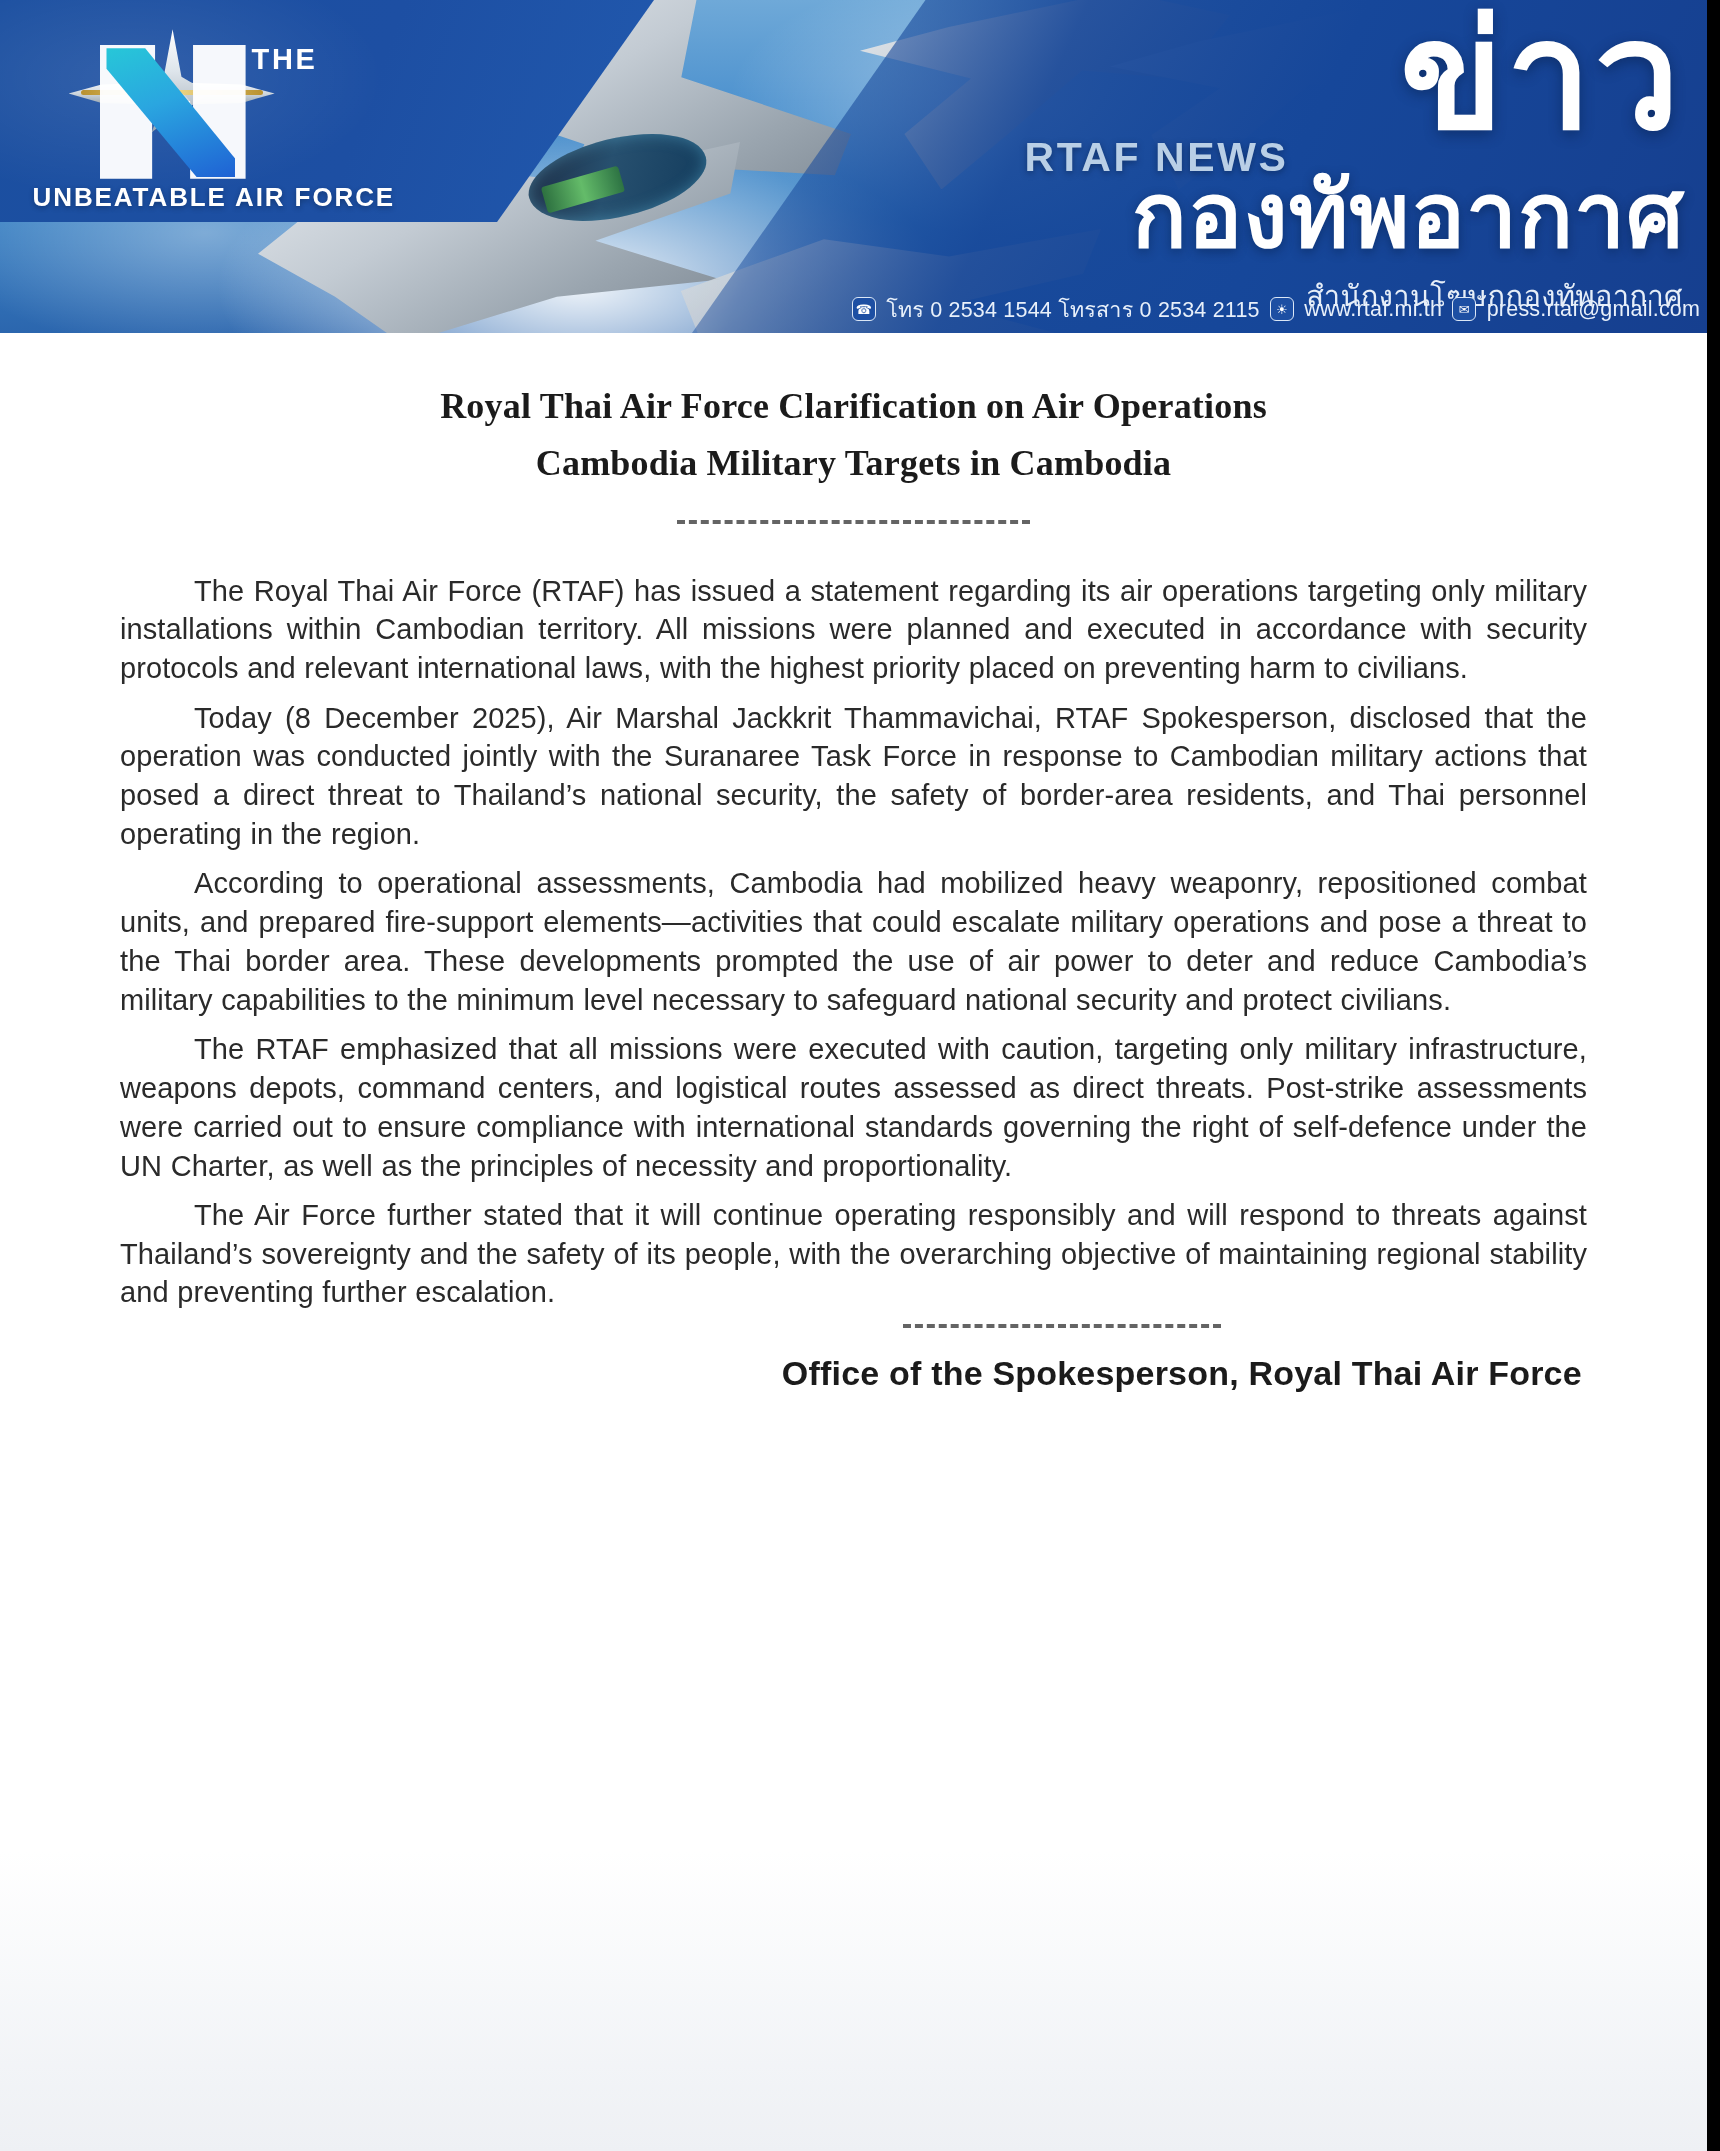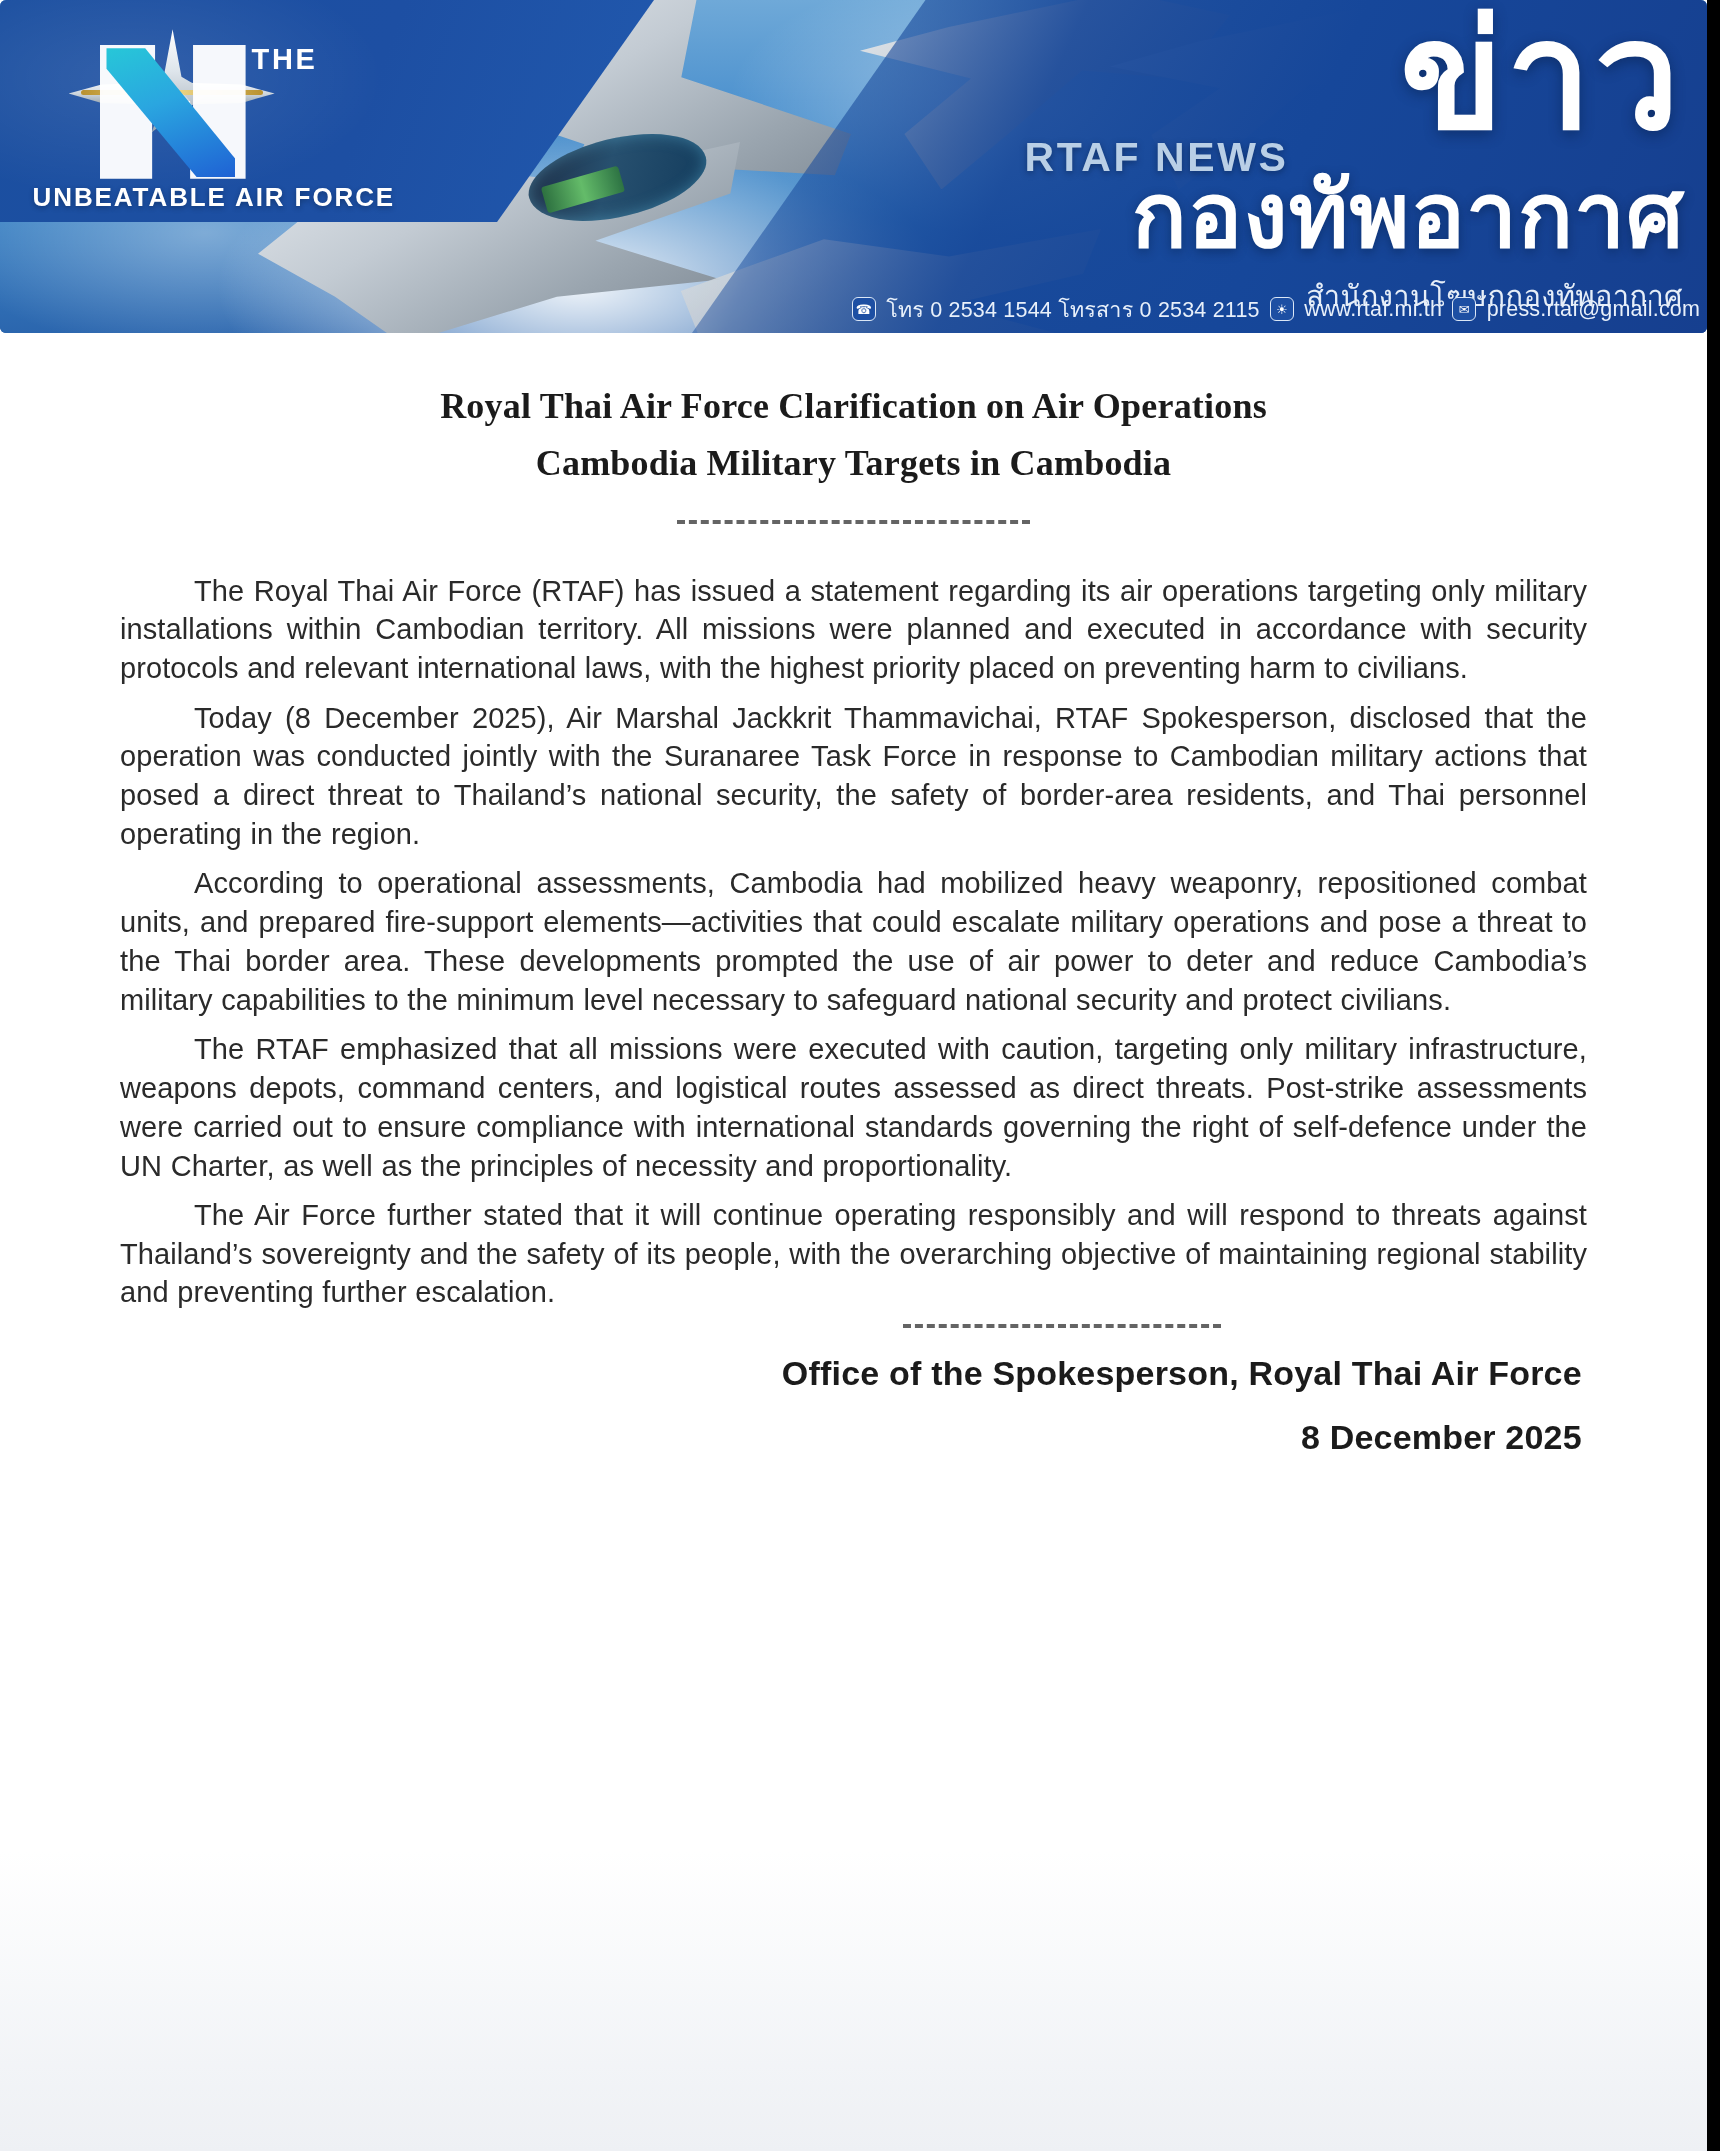--- a/index.html
+++ b/index.html
@@ -28,21 +28,20 @@
     background: #000000;
   }
 
   
   #banner {
     position: relative;
     width: 1707px;
     height: 333px;
     overflow: hidden;
     background: linear-gradient(180deg, #7fb7e0 0%, #4f93cf 28%, #2f74b8 58%, #1d54a0 100%);
-    border-radius: 6px;
   }
   
   .sky {
     position: absolute; inset: 0;
     background:
       radial-gradient(ellipse 585px 258px at 34% 86%, rgba(255,255,255,.92) 0%, rgba(255,255,255,0) 62%),
       radial-gradient(ellipse 447px 206px at 60% 30%, rgba(255,255,255,.45) 0%, rgba(255,255,255,0) 66%),
       radial-gradient(ellipse 379px 172px at 12% 70%, rgba(255,255,255,.35) 0%, rgba(255,255,255,0) 70%),
       linear-gradient(180deg, #6fa9d8 0%, #4f93cf 30%, #3d85c6 62%, #2b66ae 100%);
   }
@@ -341,19 +340,18 @@
       <p>The Royal Thai Air Force (RTAF) has issued a statement regarding its air operations targeting only military installations within Cambodian territory. All missions were planned and executed in accordance with security protocols and relevant international laws, with the highest priority placed on preventing harm to civilians.</p>
       <p>Today (8 December 2025), Air Marshal Jackkrit Thammavichai, RTAF Spokesperson, disclosed that the operation was conducted jointly with the Suranaree Task Force in response to Cambodian military actions that posed a direct threat to Thailand’s national security, the safety of border-area residents, and Thai personnel operating in the region.</p>
       <p>According to operational assessments, Cambodia had mobilized heavy weaponry, repositioned combat units, and prepared fire-support elements—activities that could escalate military operations and pose a threat to the Thai border area. These developments prompted the use of air power to deter and reduce Cambodia’s military capabilities to the minimum level necessary to safeguard national security and protect civilians.</p>
       <p>The RTAF emphasized that all missions were executed with caution, targeting only military infrastructure, weapons depots, command centers, and logistical routes assessed as direct threats. Post-strike assessments were carried out to ensure compliance with international standards governing the right of self-defence under the UN Charter, as well as the principles of necessity and proportionality.</p>
       <p>The Air Force further stated that it will continue operating responsibly and will respond to threats against Thailand’s sovereignty and the safety of its people, with the overarching objective of maintaining regional stability and preventing further escalation.</p>
     </div>
 
     <div id="sign-block">
       <div class="sign-rule"></div>
       <div class="sign-line1">Office of the Spokesperson, Royal Thai Air Force</div>
-      <div class="sign-line2">8 December 2025</div>
     </div>
 
   </div>
 </div>
 <div id="right-gutter"></div>
 
 
 </body></html>

